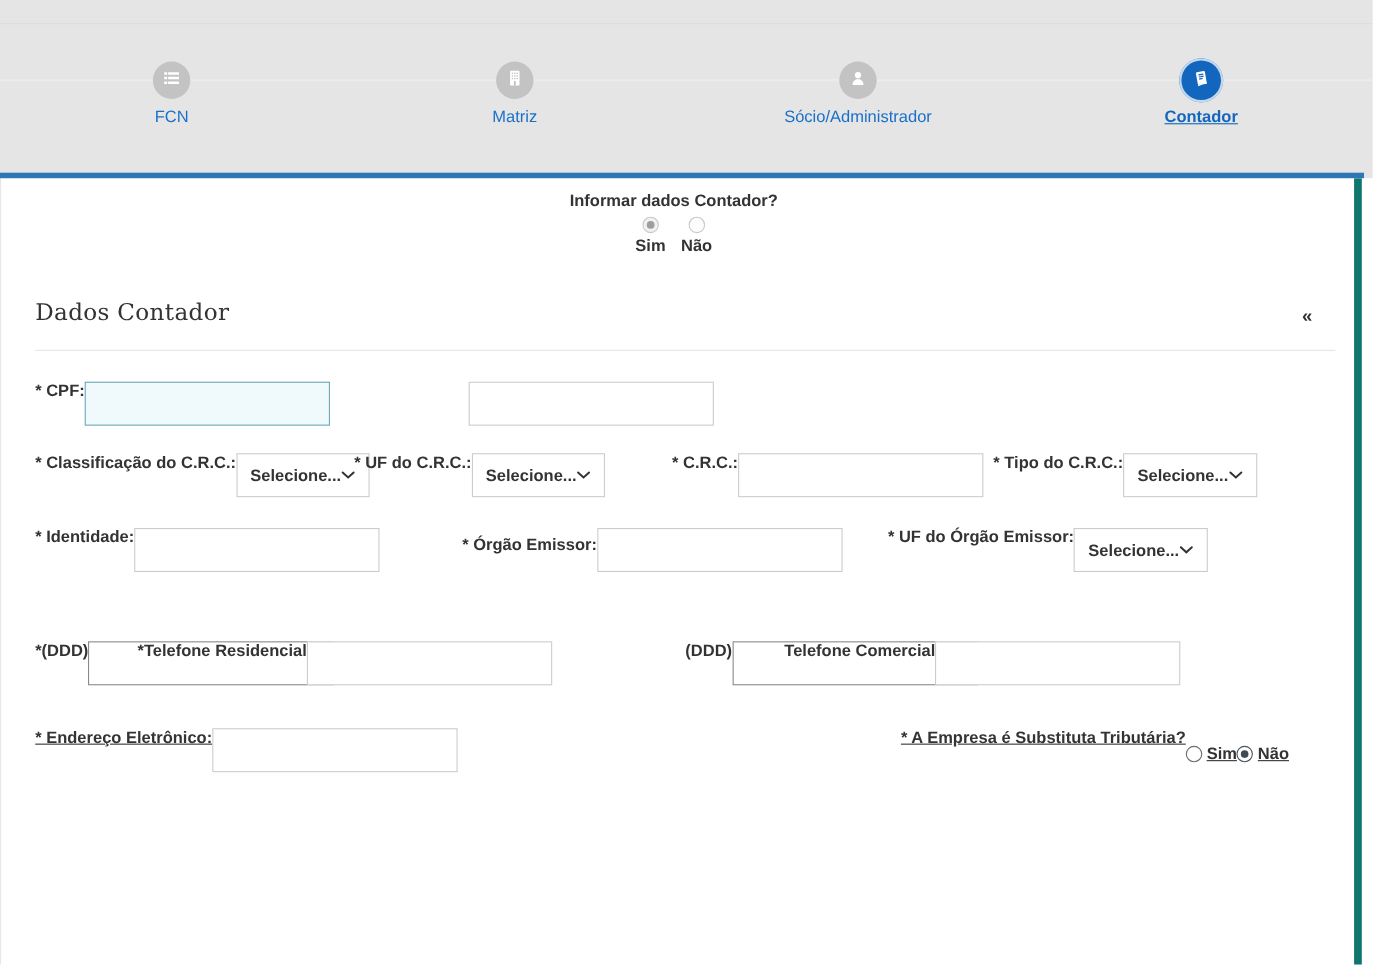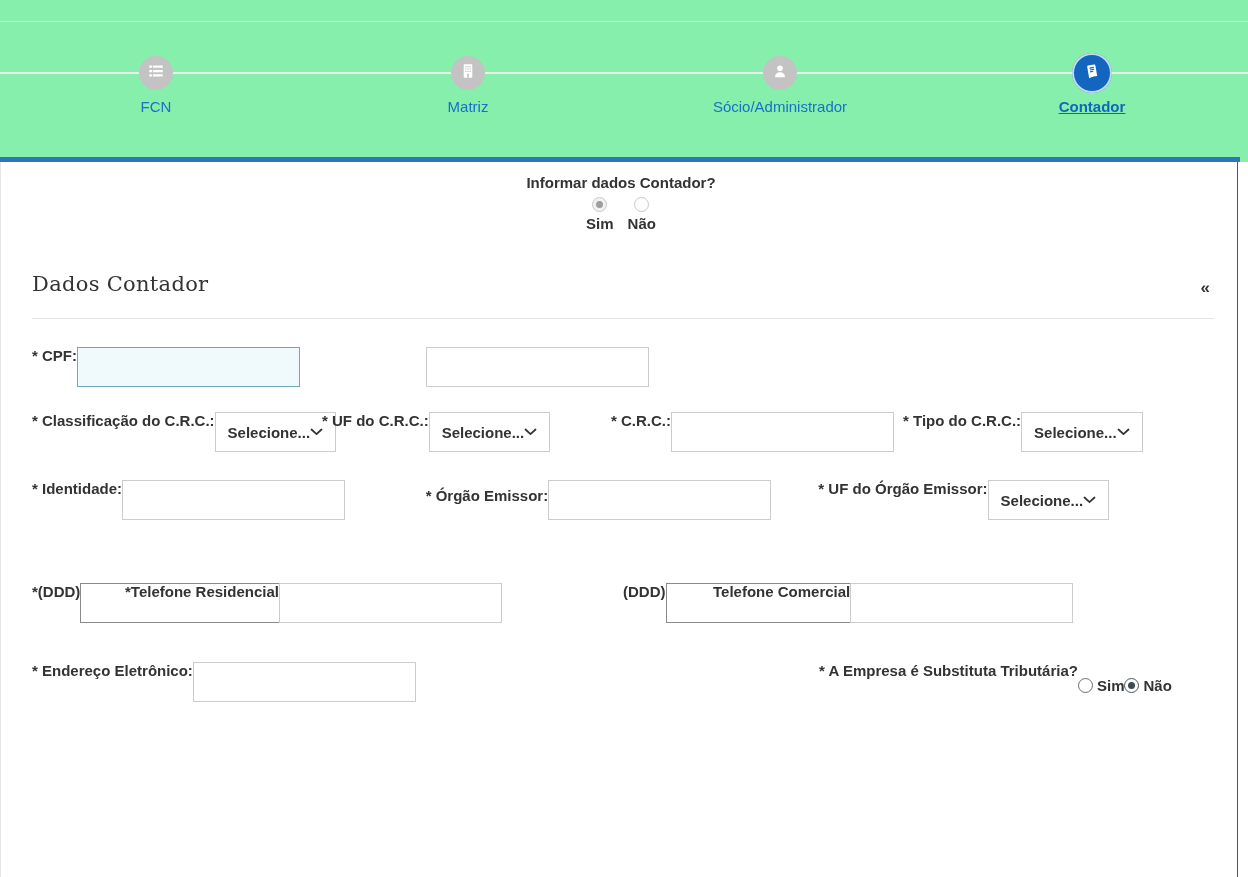--- a/index.html
+++ b/index.html
@@ -1,43 +1,43 @@
 <!DOCTYPE html>
 <html><head>
 <meta charset="utf-8">
 <style>
   html,body{margin:0;padding:0;background:#fff;}
   body{
     width:1248px;height:877px;overflow:hidden;
     font-family:"Liberation Sans",sans-serif;color:#333;position:relative;
   }
   
-  .header{position:relative;height:162px;background:#86efac;}
+  .header{position:relative;height:162px;background:#e5e5e5;}
   .topline{position:absolute;top:21px;left:0;right:0;border-top:1px solid #ddd;}
   .connector{position:absolute;top:72px;left:0;right:0;border-top:2px solid #ececec;}
   .steps{position:absolute;top:0;left:0;right:0;height:120px;display:flex;}
   .step{width:25%;display:flex;flex-direction:column;align-items:center;justify-content:flex-start;position:relative;cursor:pointer;}
   .step-circle{
     position:absolute;top:56px;width:34px;height:34px;border-radius:50%;
     background:#c3c3c3;display:flex;align-items:center;justify-content:center;z-index:2;
   }
   .step-circle.active{
     top:53px;width:40px;height:40px;background:#1266bd;
     box-shadow:inset 0 0 0 2px rgba(255,255,255,0.75);
   }
   .step-label{
     position:absolute;top:98px;font-size:15px;color:#1a70c8;white-space:nowrap;
   }
   .step-label.active{font-weight:bold;color:#1266bd;text-decoration:underline;}
   .bluebar{position:absolute;bottom:0;left:0;width:1240px;height:5px;background:#2e76b6;}
   
   .panel{
     width:1238px;box-sizing:border-box;height:715px;
-    border-left:1px solid #e7e7e7;border-right:1px solid #0f766e;
-    padding:12px 27px 0 31px;background:#fff;
+    border-left:1px solid #e7e7e7;border-right:7px solid #0f766e;
+    padding:12px 38px 0 31px;background:#fff;
   }
   
   .question{ text-align:center; }
   .q-label{font-size:15px;font-weight:bold;color:#333;}
   .q-options{display:flex;justify-content:center;gap:14px;margin-top:6px;}
   .q-opt{display:flex;flex-direction:column;align-items:center;gap:3px;cursor:pointer;}
   .radio{width:15px;height:15px;border-radius:50%;box-sizing:border-box;background:#fdfdfd;border:1px solid #c9c9c9;display:flex;align-items:center;justify-content:center;}
   .radio .dot{width:7px;height:7px;border-radius:50%;background:transparent;}
   .radio.sel-gray{background:#f1f1f1;}
   .radio.sel-gray .dot{background:#9e9e9e;}
@@ -254,21 +254,21 @@
     <div class="field" style="width:72px;margin-right:18px;">
       <label>(DDD)</label>
       <input class="input ddd" value="" style="">
     </div>
     <div class="field" style="flex:1;">
       <label>Telefone Comercial</label>
       <input class="input" value="" style="">
     </div>
   </div>
 
-  <div class="form-row" style="margin-top:39px;">
+  <div class="form-row" style="margin-top:39px;text-decoration:underline;">
     <div class="field" style="width:767px;margin-right:20px;">
       <label>* Endereço Eletrônico:</label>
       <input class="input" value="" style="">
     </div>
     <div class="field" style="flex:1;">
       <label>* A Empresa é Substituta Tributária?</label>
       <div class="inline-radios">
         <span class="radio2">
             <span class="dot"></span>
           </span>

